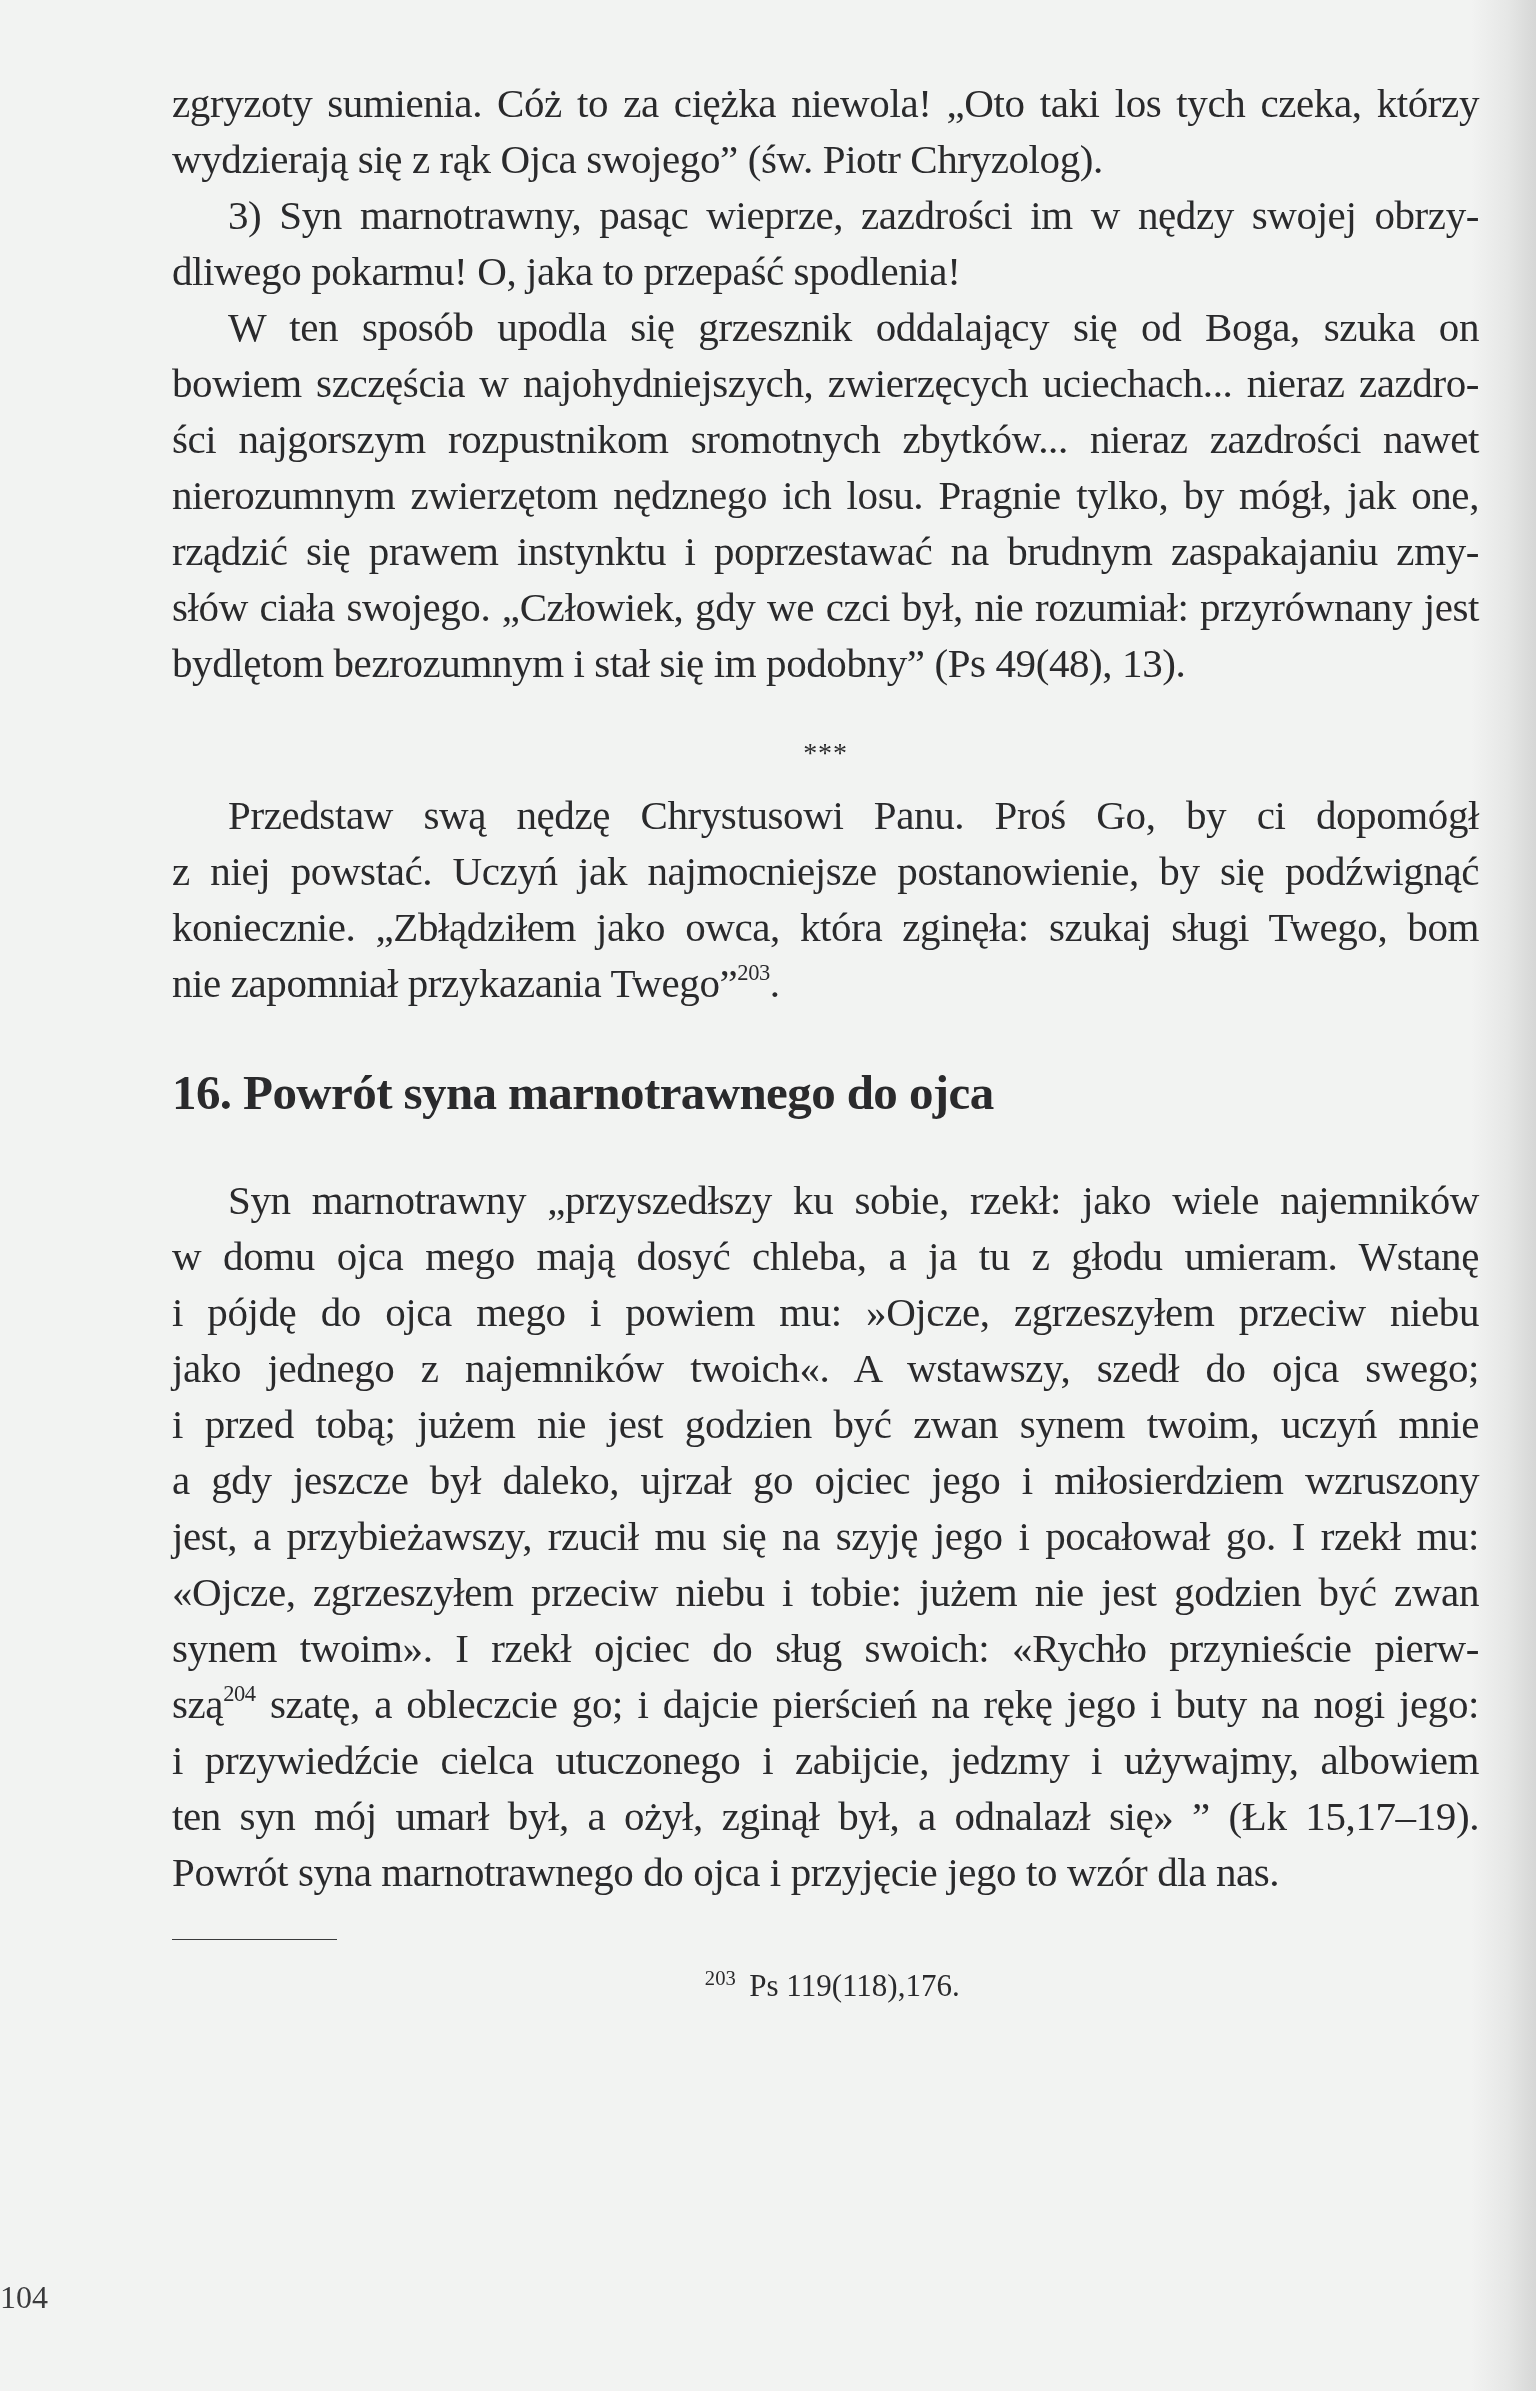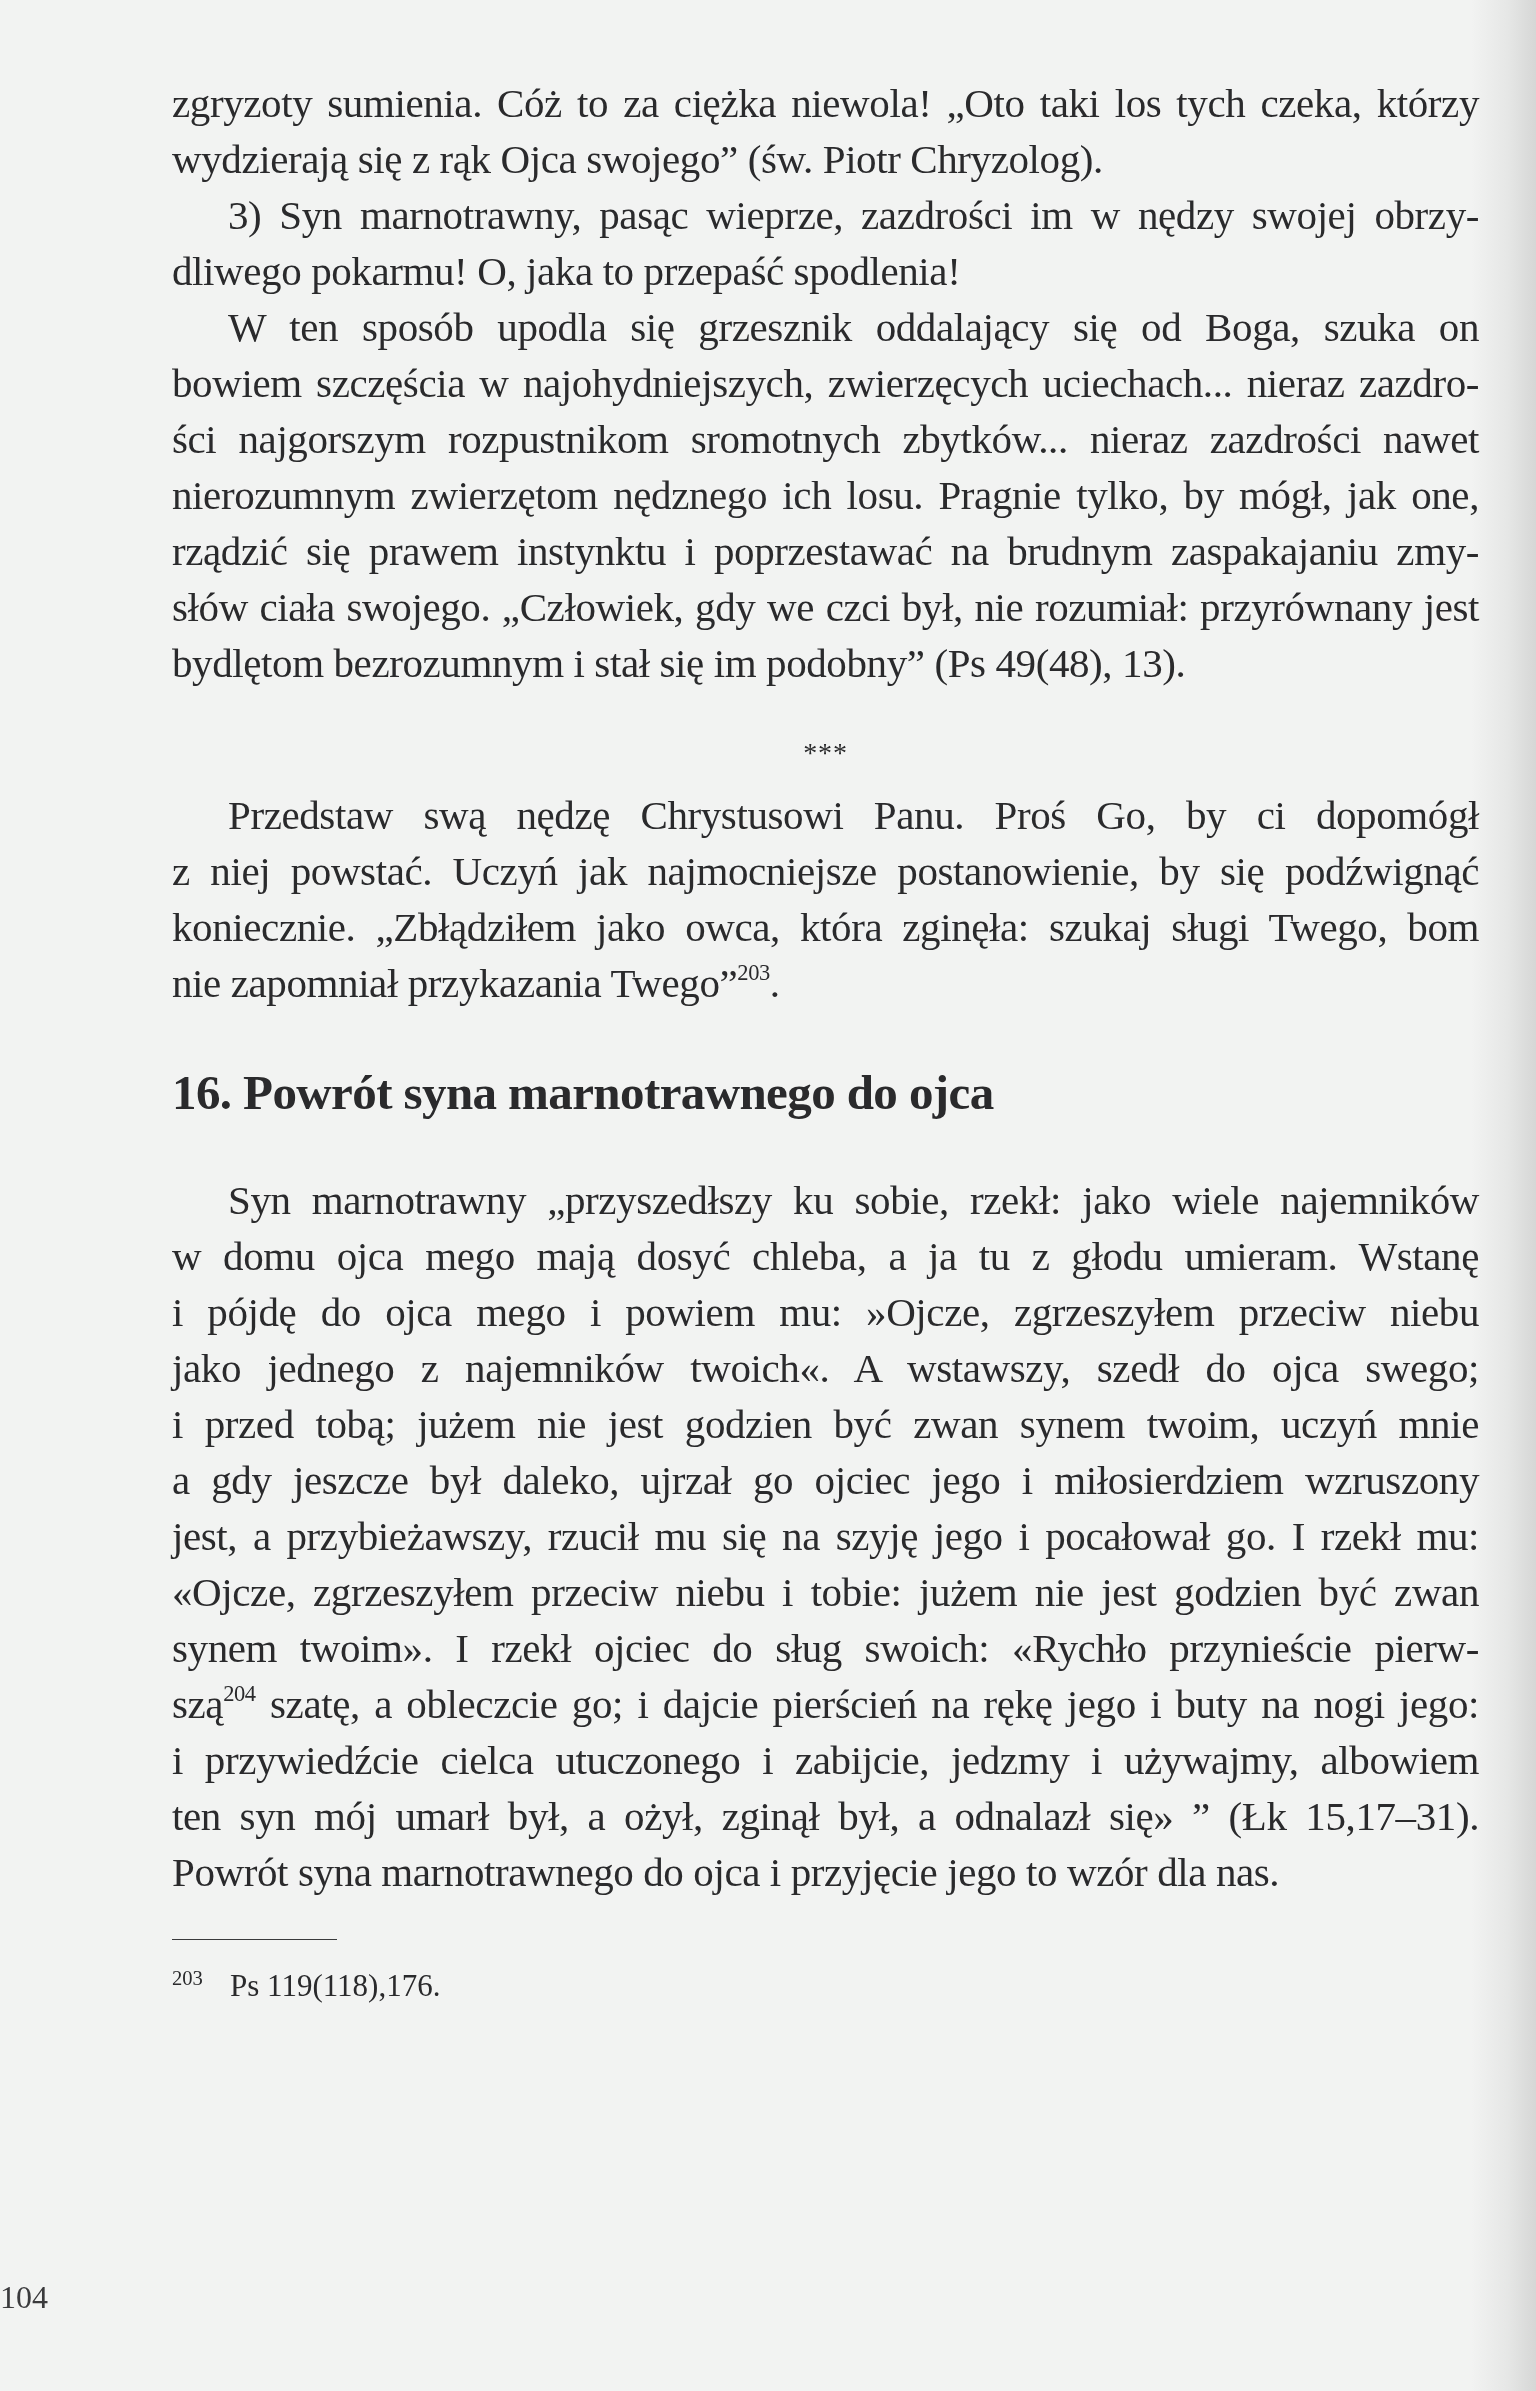--- a/index.html
+++ b/index.html
@@ -31,21 +31,21 @@
   .heading {
     font-size: 49px; font-weight: bold; line-height: 56px; height: 56px;
     margin-top: 54px; margin-bottom: 51px; letter-spacing: -0.6px;
   }
   sup.fn { font-size: 22.5px; vertical-align: 17px; line-height: 0; }
   .footnote-rule {
     width: 165px; height: 1.9px; background: #3a3a3c;
     margin-top: 39px; margin-bottom: 15px;
   }
   .footnote {
-    font-size: 31px; line-height: 47px; height: 47px; white-space: nowrap;
+    font-size: 31px; line-height: 47px; height: 47px; white-space: nowrap; text-align: center;
   }
   .footnote .num {
     display: inline-block; width: 58px; font-size: 20.6px; vertical-align: 11.2px;
   }
   .page-number {
     position: absolute; left: 0; width: 1537px; top: 2279px;
     text-align: left; font-size: 32px; color: #3a3a3c;
   }
 </style>
 </head>
@@ -91,21 +91,21 @@
     <div class="line">w domu ojca mego mają dosyć chleba, a ja tu z głodu umieram. Wstanę</div>
     <div class="line">i pójdę do ojca mego i powiem mu: »Ojcze, zgrzeszyłem przeciw niebu</div>
     <div class="line">jako jednego z najemników twoich«. A wstawszy, szedł do ojca swego;</div>
     <div class="line">i przed tobą; jużem nie jest godzien być zwan synem twoim, uczyń mnie</div>
     <div class="line">a gdy jeszcze był daleko, ujrzał go ojciec jego i miłosierdziem wzruszony</div>
     <div class="line">jest, a przybieżawszy, rzucił mu się na szyję jego i pocałował go. I rzekł mu:</div>
     <div class="line">«Ojcze, zgrzeszyłem przeciw niebu i tobie: jużem nie jest godzien być zwan</div>
     <div class="line">synem twoim». I rzekł ojciec do sług swoich: «Rychło przynieście pierw-</div>
     <div class="line"><span>szą</span><sup class="fn">204</sup><span> szatę, a obleczcie go; i dajcie pierścień na rękę jego i buty na nogi jego:</span></div>
     <div class="line">i przywiedźcie cielca utuczonego i zabijcie, jedzmy i używajmy, albowiem</div>
-    <div class="line">ten syn mój umarł był, a ożył, zginął był, a odnalazł się» ” (Łk 15,17–31).</div>
+    <div class="line">ten syn mój umarł był, a ożył, zginął był, a odnalazł się» ” (Łk 15,17–19).</div>
     <div class="line last">Powrót syna marnotrawnego do ojca i przyjęcie jego to wzór dla nas.</div>
   </div>
 
   <div class="footnote-rule"></div>
 
   <div>
     <div class="footnote">
       <span class="num">203</span><span>Ps 119(118),176.</span>
     </div>
   </div>

